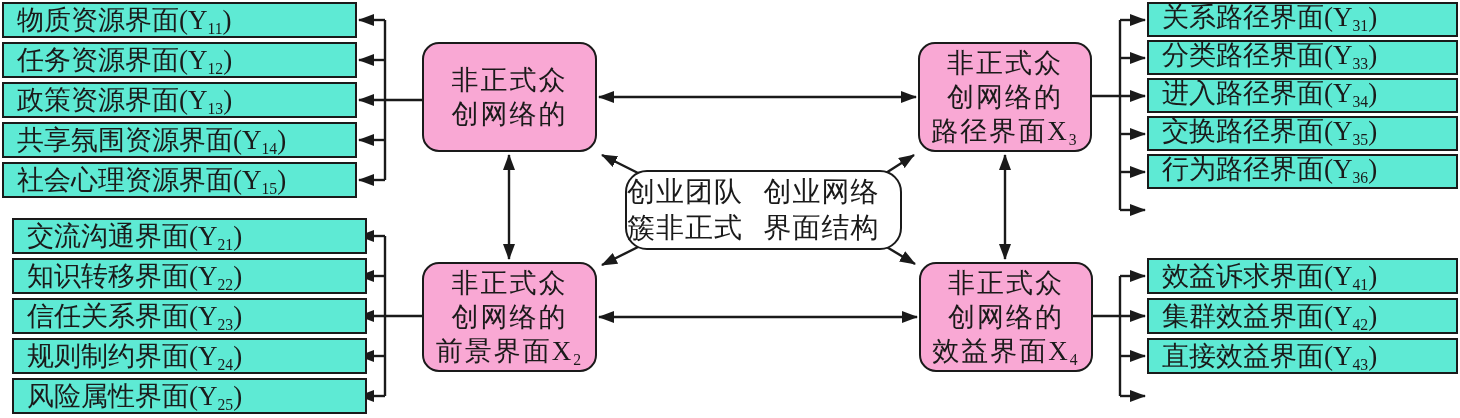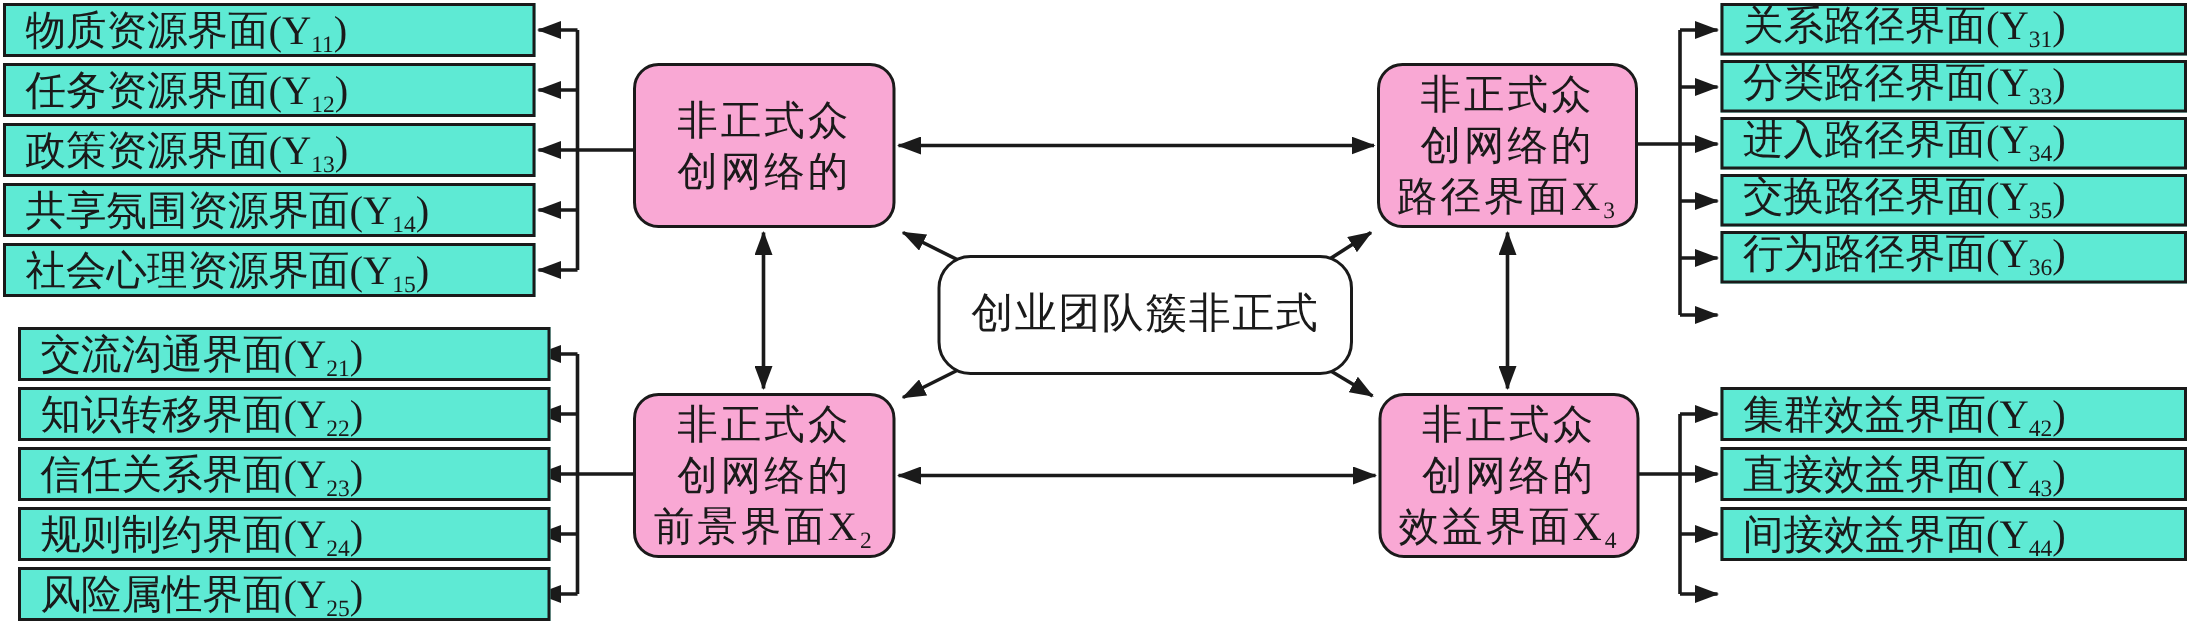--- a/index.html
+++ b/index.html
@@ -165,27 +165,27 @@
     <div class="ybox">
         <span>交换路径界面(Y<sub>35</sub>)</span>
       </div>
     <div class="ybox">
         <span>行为路径界面(Y<sub>36</sub>)</span>
       </div>
   </div>
 
   <div class="list" id="list-rb">
     <div class="ybox">
+        <span>效益诉求界面(Y<sub>41</sub>)</span>
+      </div>
+    <div class="ybox">
         <span>集群效益界面(Y<sub>42</sub>)</span>
       </div>
     <div class="ybox">
         <span>直接效益界面(Y<sub>43</sub>)</span>
-      </div>
-    <div class="ybox">
-        <span>间接效益界面(Y<sub>44</sub>)</span>
       </div>
   </div>
 
   <div class="xbox" id="node-x1">
     <span>非正式众</span>
     <span>创网络的</span>
   </div>
   <div class="xbox" id="node-x2">
     <span>非正式众</span>
     <span>创网络的</span>
@@ -197,15 +197,16 @@
     <span>路径界面X<sub>3</sub></span>
   </div>
   <div class="xbox" id="node-x4">
     <span>非正式众</span>
     <span>创网络的</span>
     <span>效益界面X<sub>4</sub></span>
   </div>
 
   <div class="center-box">
     <span>创业团队簇非正式</span>
+    <span>创业网络界面结构</span>
   </div>
 
 </div>
 
 </body></html>

